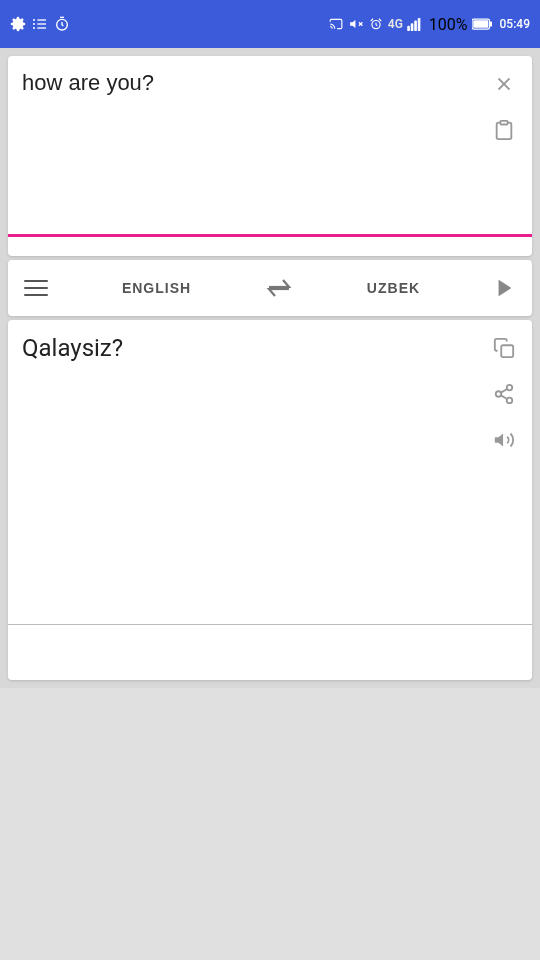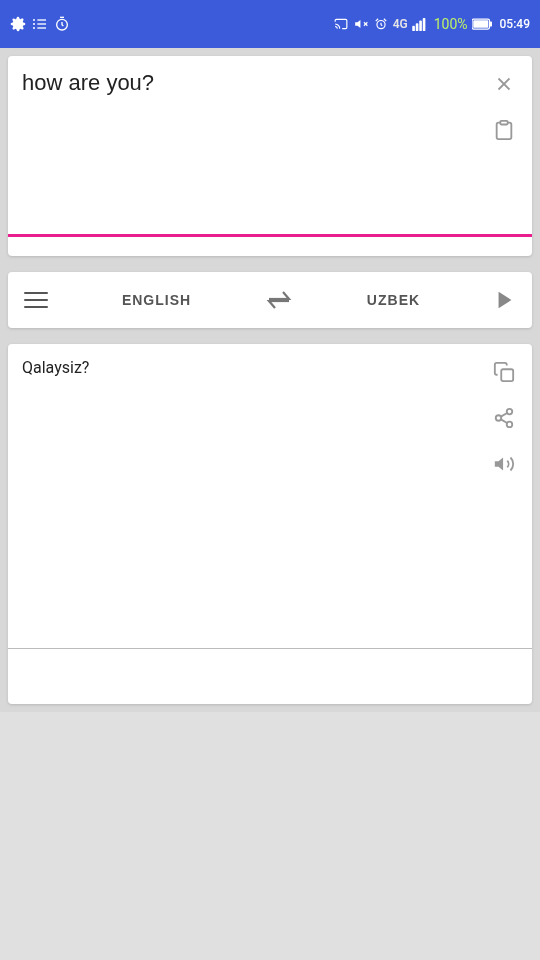--- a/index.html
+++ b/index.html
@@ -34,31 +34,31 @@
       font-size: 14px;
       color: white;
     }
     .status-time {
       font-size: 12px;
       color: white;
       font-weight: 500;
       margin-left: 4px;
     }
     .status-battery {
-      font-size: 14px;
-      color: #bef264;
+      font-size: 16px;
+      color: #000000;
     }
 
     
     .main {
       background: #d8d8d8;
       padding: 8px;
       display: flex;
       flex-direction: column;
-      gap: 16px;
+      gap: 4px;
     }
 
     
     .input-panel {
       background: white;
       border-radius: 4px;
       padding: 14px 14px 0 14px;
       position: relative;
       min-height: 200px;
       box-shadow: 0 1px 3px rgba(0,0,0,0.15);
@@ -156,21 +156,21 @@
     
     .output-panel {
       background: white;
       border-radius: 4px;
       padding: 14px 14px 0 14px;
       position: relative;
       min-height: 360px;
       box-shadow: 0 1px 3px rgba(0,0,0,0.15);
     }
     .output-text {
-      font-size: 16px;
+      font-size: 24px;
       color: #222;
       min-height: 280px;
       padding-right: 40px;
     }
     .output-underline {
       height: 1px;
       background: #bbb;
       margin: 0 -14px;
       width: calc(100% + 28px);
       margin-top: 10px;

